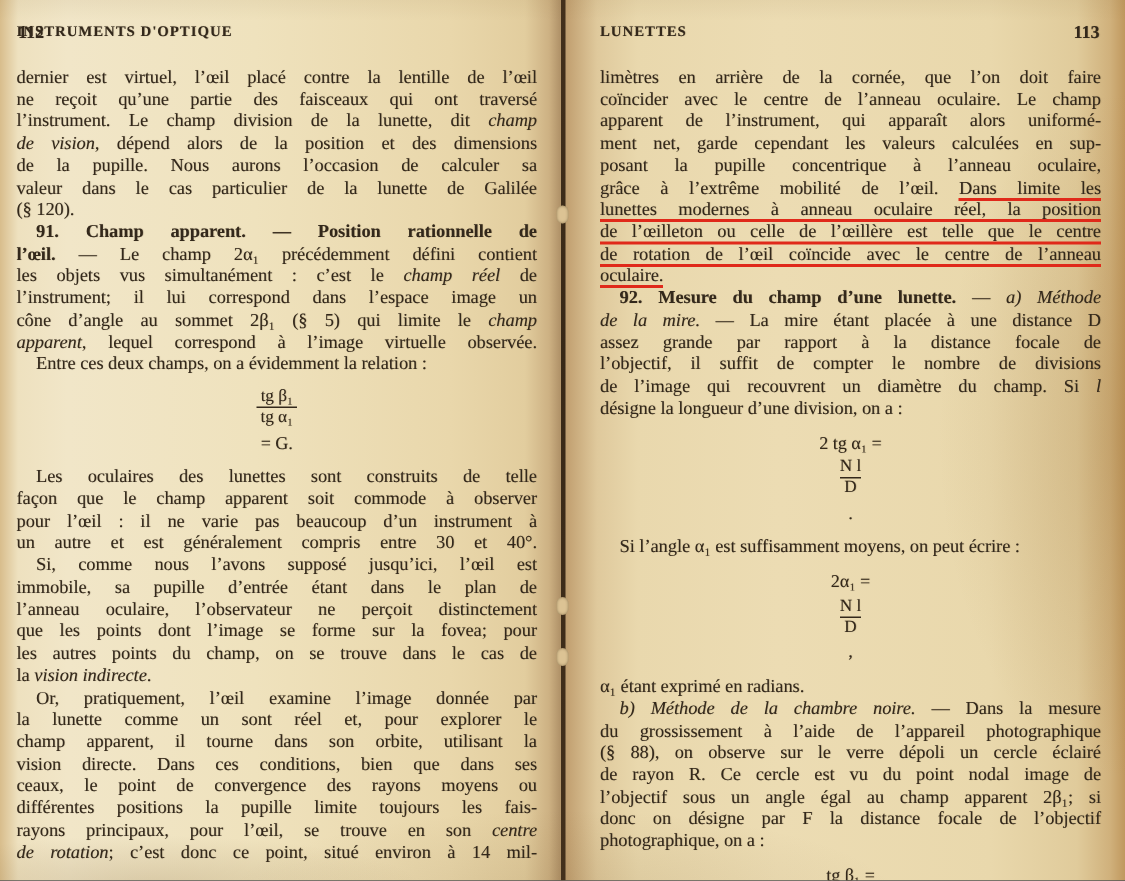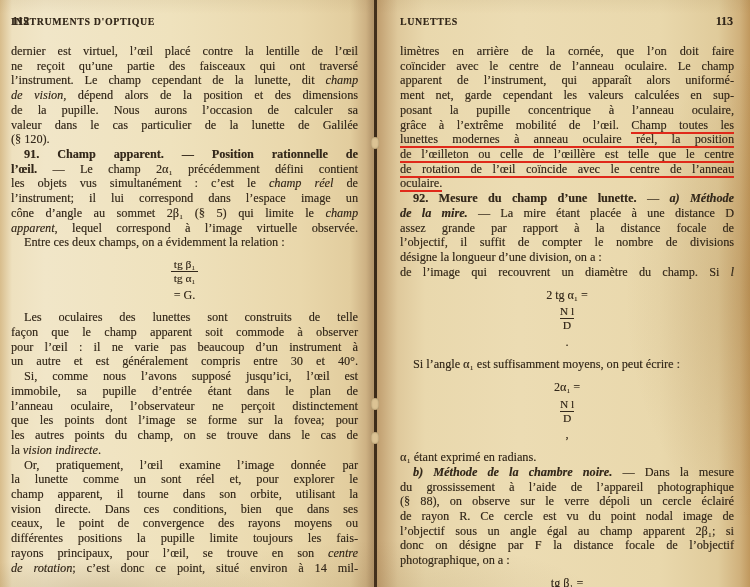--- a/index.html
+++ b/index.html
@@ -32,21 +32,21 @@
   .pg-header .num { position:absolute; top:0; font-size:12px; letter-spacing:0; }
   .page-left  .num { left:1px; }
   .page-right .num { right:1px; }
   .pg-body { margin-top:15px; font-size:12.2px; line-height:14.72px;
     text-shadow:.3px .3px .5px rgba(60,45,25,.42); }
   .tline { text-align:justify; text-align-last:justify; }
   .tline.last { text-align-last:auto; }
   .tline.indent { text-indent:13px; }
   .s-i  { font-style:italic; }
   .s-b  { font-weight:bold; }
-  .s-bi { font-weight:bold; font-style:italic; }
+  .s-bi { font-weight:normal; font-style:italic; }
   .s-r  { border-bottom:2.2px solid #e0291a; }
   .formula { position:relative; display:flex; justify-content:center; align-items:center;
     margin:8px 0; font-size:12px; }
   .formula.tight-b { margin-bottom:3px; }
   .formula.tight-t { margin-top:3px; }
   .f-label { position:absolute; left:0; font-size:12.2px;margin-left:16px; }
   .f-body { display:inline-flex; align-items:center; gap:3px;flex-direction:column; }
   .frac { display:inline-flex; flex-direction:column; align-items:center;
     line-height:1.12; font-size:11.4px; }
   .frac .num { padding:0 3px; }
@@ -63,21 +63,21 @@
 
   <div class="page page-left">
     <div class="pg-header">
       <span class="num">112</span>
       <span class="title">INSTRUMENTS D'OPTIQUE</span>
     </div>
     <div class="pg-body" id="left-body">
         <div>
           <div class="tline"><span>dernier est virtuel, l’œil placé contre la lentille de l’œil</span></div>
           <div class="tline"><span>ne reçoit qu’une partie des faisceaux qui ont traversé</span></div>
-          <div class="tline"><span>l’instrument. Le champ cependant de la lunette, dit </span><span class="s-i">champ</span></div>
+          <div class="tline"><span>l’instrument. Le champ division de la lunette, dit </span><span class="s-i">champ</span></div>
           <div class="tline"><span class="s-i">de vision,</span><span> dépend alors de la position et des dimensions</span></div>
           <div class="tline"><span>de la pupille. Nous aurons l’occasion de calculer sa</span></div>
           <div class="tline"><span>valeur dans le cas particulier de la lunette de Galilée</span></div>
           <div class="tline last"><span>(§ 120).</span></div>
         </div>
         <div>
           <div class="tline indent"><span class="s-b">91. Champ apparent. — Position rationnelle de</span></div>
           <div class="tline"><span class="s-b">l’œil.</span><span> — Le champ 2α₁ précédemment défini contient</span></div>
           <div class="tline"><span>les objets vus simultanément : c’est le </span><span class="s-i">champ réel</span><span> de</span></div>
           <div class="tline"><span>l’instrument; il lui correspond dans l’espace image un</span></div>
@@ -128,33 +128,33 @@
       <span class="title">LUNETTES</span>
       <span class="num">113</span>
     </div>
     <div class="pg-body" id="right-body">
         <div>
           <div class="tline"><span>limètres en arrière de la cornée, que l’on doit faire</span></div>
           <div class="tline"><span>coïncider avec le centre de l’anneau oculaire. Le champ</span></div>
           <div class="tline"><span>apparent de l’instrument, qui apparaît alors uniformé-</span></div>
           <div class="tline"><span>ment net, garde cependant les valeurs calculées en sup-</span></div>
           <div class="tline"><span>posant la pupille concentrique à l’anneau oculaire,</span></div>
-          <div class="tline"><span>grâce à l’extrême mobilité de l’œil. </span><span class="s-r">Champ toutes les</span></div>
+          <div class="tline"><span>grâce à l’extrême mobilité de l’œil. </span><span class="s-r">Dans limite les</span></div>
           <div class="tline"><span class="s-r">lunettes modernes à anneau oculaire réel, la position</span></div>
           <div class="tline"><span class="s-r">de l’œilleton ou celle de l’œillère est telle que le centre</span></div>
           <div class="tline"><span class="s-r">de rotation de l’œil coïncide avec le centre de l’anneau</span></div>
           <div class="tline last"><span class="s-r">oculaire.</span></div>
         </div>
         <div>
           <div class="tline indent"><span class="s-b">92. Mesure du champ d’une lunette.</span><span> — </span><span class="s-bi">a) Méthode</span></div>
           <div class="tline"><span class="s-bi">de la mire.</span><span> — La mire étant placée à une distance D</span></div>
           <div class="tline"><span>assez grande par rapport à la distance focale de</span></div>
           <div class="tline"><span>l’objectif, il suffit de compter le nombre de divisions</span></div>
+          <div class="tline"><span>de l’image qui recouvrent un diamètre du champ. Si </span><span class="s-i">l</span></div>
           <div class="tline last"><span>désigne la longueur d’une division, on a :</span></div>
-          <div class="tline"><span>de l’image qui recouvrent un diamètre du champ. Si </span><span class="s-i">l</span></div>
         </div>
         <div class="formula">
           <span class="f-body">
             <span>2 tg α₁ =</span>
             <span class="frac">
               <span class="num">N l</span>
               <span class="den">D</span>
             </span>
             <span>.</span>
           </span>

